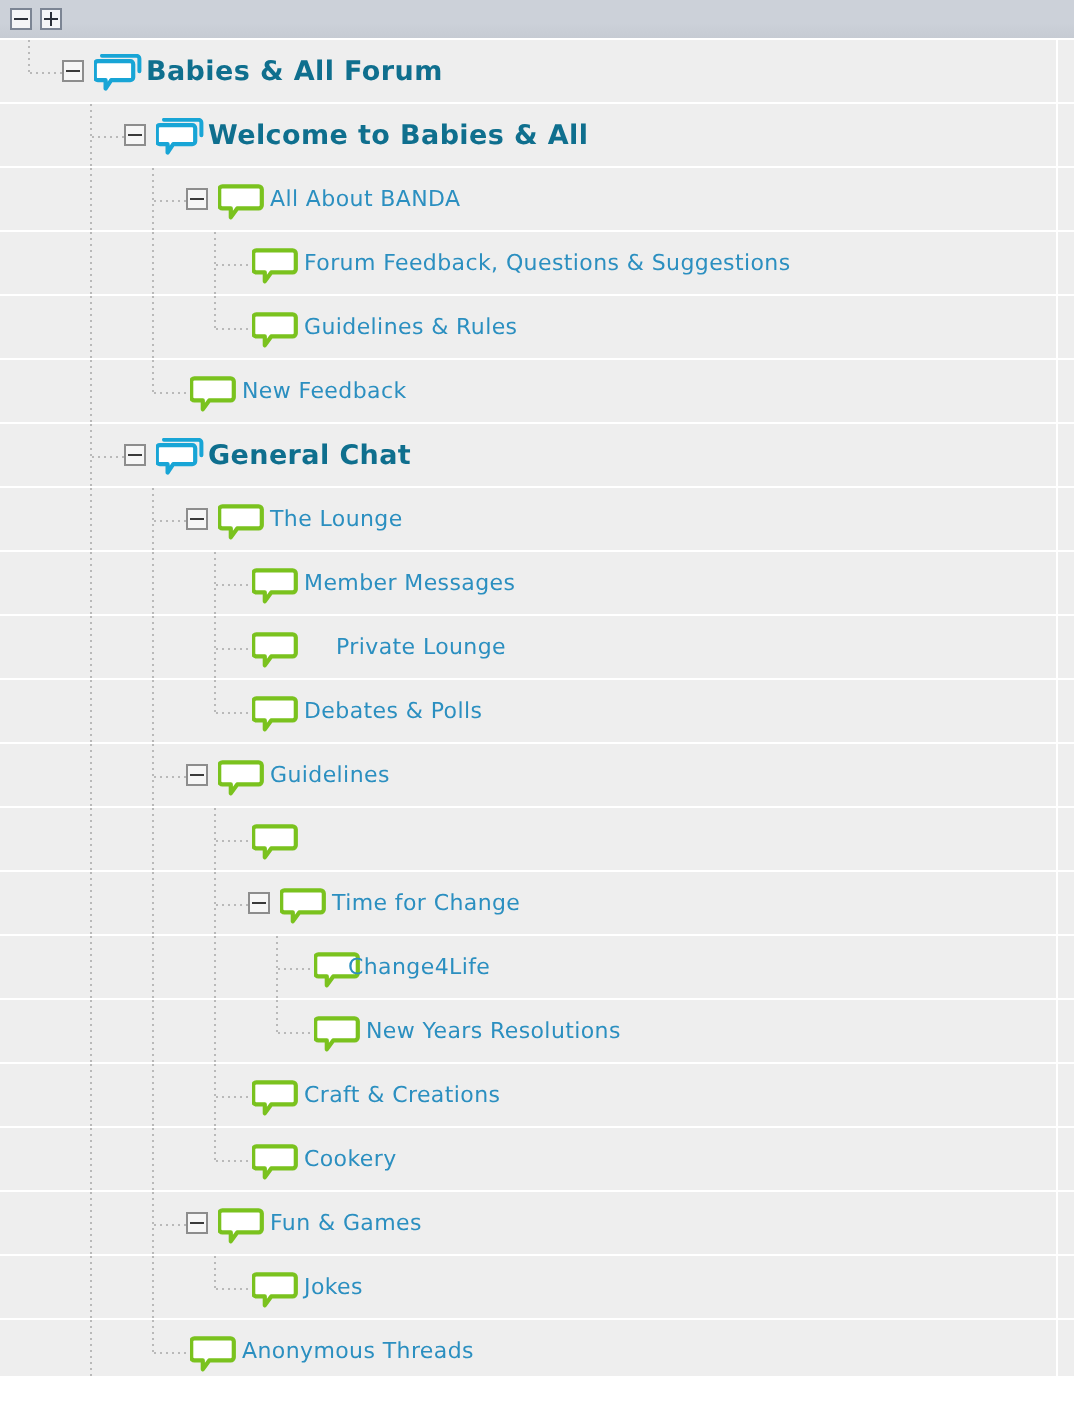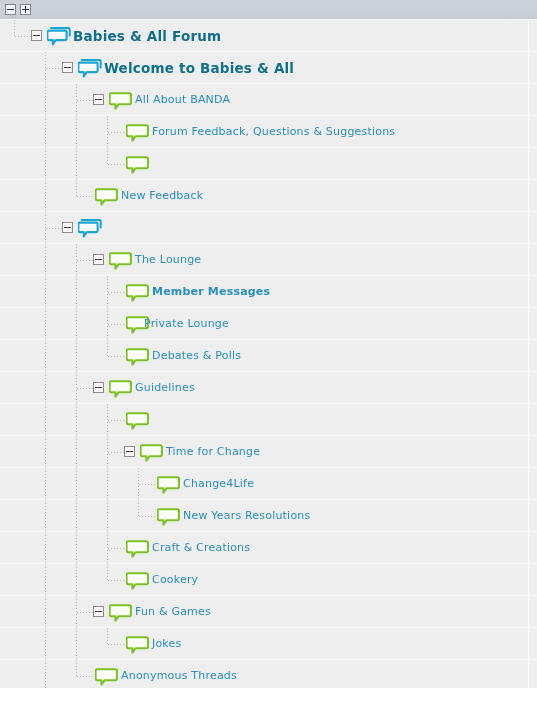--- a/index.html
+++ b/index.html
@@ -156,20 +156,21 @@
         <div class="col-sep"></div>
         <div class="guide" style="left: 45px;"></div>
         <div class="guide" style="left: 76px;"></div>
         <div class="elbow-v" style="left: 107px; height: 17px;"></div>
         <div class="elbow-h" style="left: 108px; width: 17px;"></div>
         <div class="icon" style="left: 126px;">
           <svg width="24" height="20" viewBox="0 0 24 20">
             <path d="M2.2 2.2 H20.3 A1.6 1.6 0 0 1 21.9 3.8 V11.6 A1.6 1.6 0 0 1 20.3 13.2 H9.6 L6.4 17.6 V13.2 H2.2 A1.6 1.6 0 0 1 0.6 11.6 V3.8 A1.6 1.6 0 0 1 2.2 2.2 Z" fill="#ffffff" stroke="#7ac21e" stroke-width="2.1" stroke-linejoin="round"></path>
           </svg>
         </div>
+        <div class="label forum" style="left: 152px;">Guidelines &amp; Rules</div>
       </div>
       <div class="row">
         <div class="col-sep"></div>
         <div class="guide" style="left: 45px;"></div>
         <div class="elbow-v" style="left: 76px; height: 17px;"></div>
         <div class="elbow-h" style="left: 77px; width: 17px;"></div>
         <div class="icon" style="left: 95px;">
           <svg width="24" height="20" viewBox="0 0 24 20">
             <path d="M2.2 2.2 H20.3 A1.6 1.6 0 0 1 21.9 3.8 V11.6 A1.6 1.6 0 0 1 20.3 13.2 H9.6 L6.4 17.6 V13.2 H2.2 A1.6 1.6 0 0 1 0.6 11.6 V3.8 A1.6 1.6 0 0 1 2.2 2.2 Z" fill="#ffffff" stroke="#7ac21e" stroke-width="2.1" stroke-linejoin="round"></path>
           </svg>
@@ -180,20 +181,21 @@
         <div class="col-sep"></div>
         <div class="elbow-v" style="left: 45px; height: 32px;"></div>
         <div class="elbow-h" style="left: 46px; width: 16px;"></div>
         <div class="toggle" style="left: 62px;"></div>
         <div class="icon" style="left: 78px;">
           <svg width="24" height="20" viewBox="0 0 24 20">
             <path d="M4.0 0.9 H21.2 A1.5 1.5 0 0 1 22.7 2.4 V8.6" fill="none" stroke="#18a5d6" stroke-width="2" stroke-linejoin="round" stroke-linecap="round"></path>
             <path d="M1.9 3.6 H18.1 A1.5 1.5 0 0 1 19.6 5.1 V11.6 A1.5 1.5 0 0 1 18.1 13.1 H8.6 L5.8 17.3 V13.1 H1.9 A1.5 1.5 0 0 1 0.4 11.6 V5.1 A1.5 1.5 0 0 1 1.9 3.6 Z" fill="#ffffff" stroke="#18a5d6" stroke-width="2.1" stroke-linejoin="round"></path>
           </svg>
         </div>
+        <div class="label cat" style="left: 104px;">General Chat</div>
       </div>
       <div class="row">
         <div class="col-sep"></div>
         <div class="guide" style="left: 45px;"></div>
         <div class="elbow-v" style="left: 76px; height: 32px;"></div>
         <div class="elbow-h" style="left: 77px; width: 16px;"></div>
         <div class="toggle" style="left: 93px;"></div>
         <div class="icon" style="left: 109px;">
           <svg width="24" height="20" viewBox="0 0 24 20">
             <path d="M2.2 2.2 H20.3 A1.6 1.6 0 0 1 21.9 3.8 V11.6 A1.6 1.6 0 0 1 20.3 13.2 H9.6 L6.4 17.6 V13.2 H2.2 A1.6 1.6 0 0 1 0.6 11.6 V3.8 A1.6 1.6 0 0 1 2.2 2.2 Z" fill="#ffffff" stroke="#7ac21e" stroke-width="2.1" stroke-linejoin="round"></path>
@@ -205,34 +207,34 @@
         <div class="col-sep"></div>
         <div class="guide" style="left: 45px;"></div>
         <div class="guide" style="left: 76px;"></div>
         <div class="elbow-v" style="left: 107px; height: 32px;"></div>
         <div class="elbow-h" style="left: 108px; width: 17px;"></div>
         <div class="icon" style="left: 126px;">
           <svg width="24" height="20" viewBox="0 0 24 20">
             <path d="M2.2 2.2 H20.3 A1.6 1.6 0 0 1 21.9 3.8 V11.6 A1.6 1.6 0 0 1 20.3 13.2 H9.6 L6.4 17.6 V13.2 H2.2 A1.6 1.6 0 0 1 0.6 11.6 V3.8 A1.6 1.6 0 0 1 2.2 2.2 Z" fill="#ffffff" stroke="#7ac21e" stroke-width="2.1" stroke-linejoin="round"></path>
           </svg>
         </div>
-        <div class="label forum" style="left: 152px; font-weight: bold;">Member Messages</div>
-      </div>
-      <div class="row">
-        <div class="col-sep"></div>
-        <div class="guide" style="left: 45px;"></div>
-        <div class="guide" style="left: 76px;"></div>
-        <div class="elbow-v" style="left: 107px; height: 32px;"></div>
-        <div class="elbow-h" style="left: 108px; width: 17px;"></div>
-        <div class="icon" style="left: 126px;">
-          <svg width="24" height="20" viewBox="0 0 24 20">
-            <path d="M2.2 2.2 H20.3 A1.6 1.6 0 0 1 21.9 3.8 V11.6 A1.6 1.6 0 0 1 20.3 13.2 H9.6 L6.4 17.6 V13.2 H2.2 A1.6 1.6 0 0 1 0.6 11.6 V3.8 A1.6 1.6 0 0 1 2.2 2.2 Z" fill="#ffffff" stroke="#7ac21e" stroke-width="2.1" stroke-linejoin="round"></path>
-          </svg>
-        </div>
-        <div class="label forum" style="left: 144px; text-align: right;">Private Lounge</div>
+        <div class="label forum" style="left: 152px;">Member Messages</div>
+      </div>
+      <div class="row">
+        <div class="col-sep"></div>
+        <div class="guide" style="left: 45px;"></div>
+        <div class="guide" style="left: 76px;"></div>
+        <div class="elbow-v" style="left: 107px; height: 32px;"></div>
+        <div class="elbow-h" style="left: 108px; width: 17px;"></div>
+        <div class="icon" style="left: 126px;">
+          <svg width="24" height="20" viewBox="0 0 24 20">
+            <path d="M2.2 2.2 H20.3 A1.6 1.6 0 0 1 21.9 3.8 V11.6 A1.6 1.6 0 0 1 20.3 13.2 H9.6 L6.4 17.6 V13.2 H2.2 A1.6 1.6 0 0 1 0.6 11.6 V3.8 A1.6 1.6 0 0 1 2.2 2.2 Z" fill="#ffffff" stroke="#7ac21e" stroke-width="2.1" stroke-linejoin="round"></path>
+          </svg>
+        </div>
+        <div class="label forum" style="left: 168px; text-align: right;">Private Lounge</div>
       </div>
       <div class="row">
         <div class="col-sep"></div>
         <div class="guide" style="left: 45px;"></div>
         <div class="guide" style="left: 76px;"></div>
         <div class="elbow-v" style="left: 107px; height: 17px;"></div>
         <div class="elbow-h" style="left: 108px; width: 17px;"></div>
         <div class="icon" style="left: 126px;">
           <svg width="24" height="20" viewBox="0 0 24 20">
             <path d="M2.2 2.2 H20.3 A1.6 1.6 0 0 1 21.9 3.8 V11.6 A1.6 1.6 0 0 1 20.3 13.2 H9.6 L6.4 17.6 V13.2 H2.2 A1.6 1.6 0 0 1 0.6 11.6 V3.8 A1.6 1.6 0 0 1 2.2 2.2 Z" fill="#ffffff" stroke="#7ac21e" stroke-width="2.1" stroke-linejoin="round"></path>
@@ -285,21 +287,21 @@
         <div class="guide" style="left: 45px;"></div>
         <div class="guide" style="left: 76px;"></div>
         <div class="guide" style="left: 107px;"></div>
         <div class="elbow-v" style="left: 138px; height: 32px;"></div>
         <div class="elbow-h" style="left: 139px; width: 17px;"></div>
         <div class="icon" style="left: 157px;">
           <svg width="24" height="20" viewBox="0 0 24 20">
             <path d="M2.2 2.2 H20.3 A1.6 1.6 0 0 1 21.9 3.8 V11.6 A1.6 1.6 0 0 1 20.3 13.2 H9.6 L6.4 17.6 V13.2 H2.2 A1.6 1.6 0 0 1 0.6 11.6 V3.8 A1.6 1.6 0 0 1 2.2 2.2 Z" fill="#ffffff" stroke="#7ac21e" stroke-width="2.1" stroke-linejoin="round"></path>
           </svg>
         </div>
-        <div class="label forum" style="left: 183px;">Change4Life</div>
+        <div class="label forum" style="left: 174px;">Change4Life</div>
       </div>
       <div class="row">
         <div class="col-sep"></div>
         <div class="guide" style="left: 45px;"></div>
         <div class="guide" style="left: 76px;"></div>
         <div class="guide" style="left: 107px;"></div>
         <div class="elbow-v" style="left: 138px; height: 17px;"></div>
         <div class="elbow-h" style="left: 139px; width: 17px;"></div>
         <div class="icon" style="left: 157px;">
           <svg width="24" height="20" viewBox="0 0 24 20">

